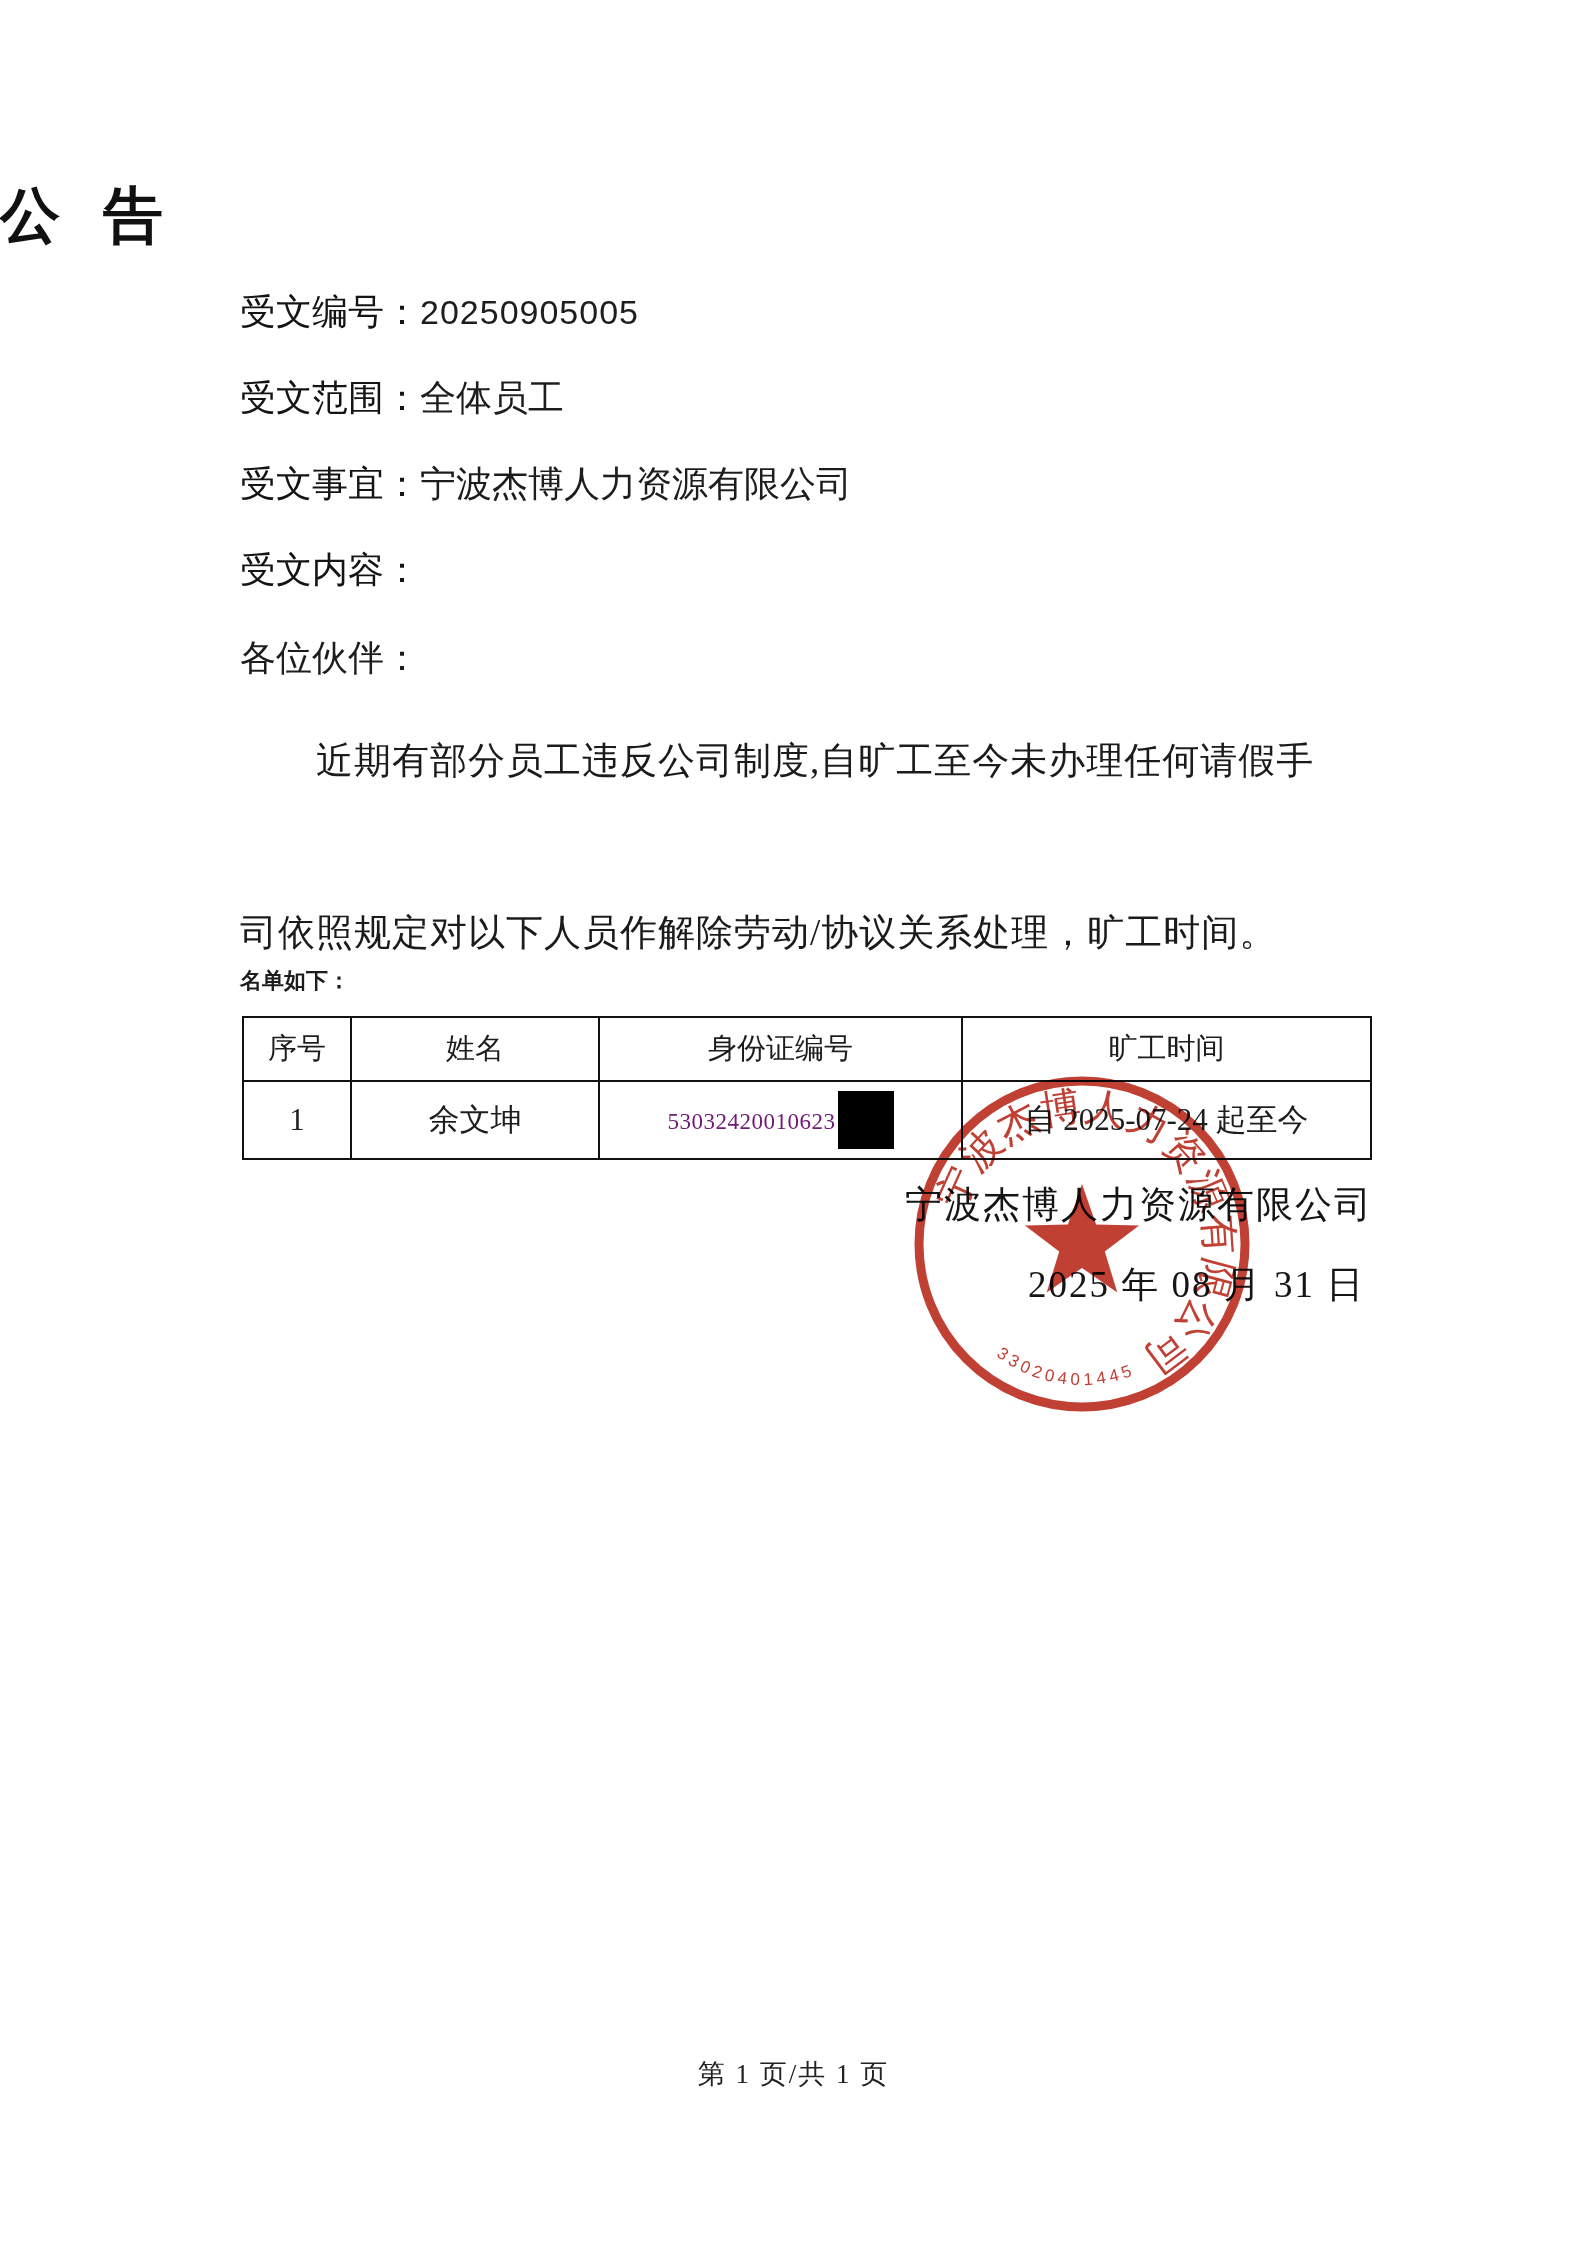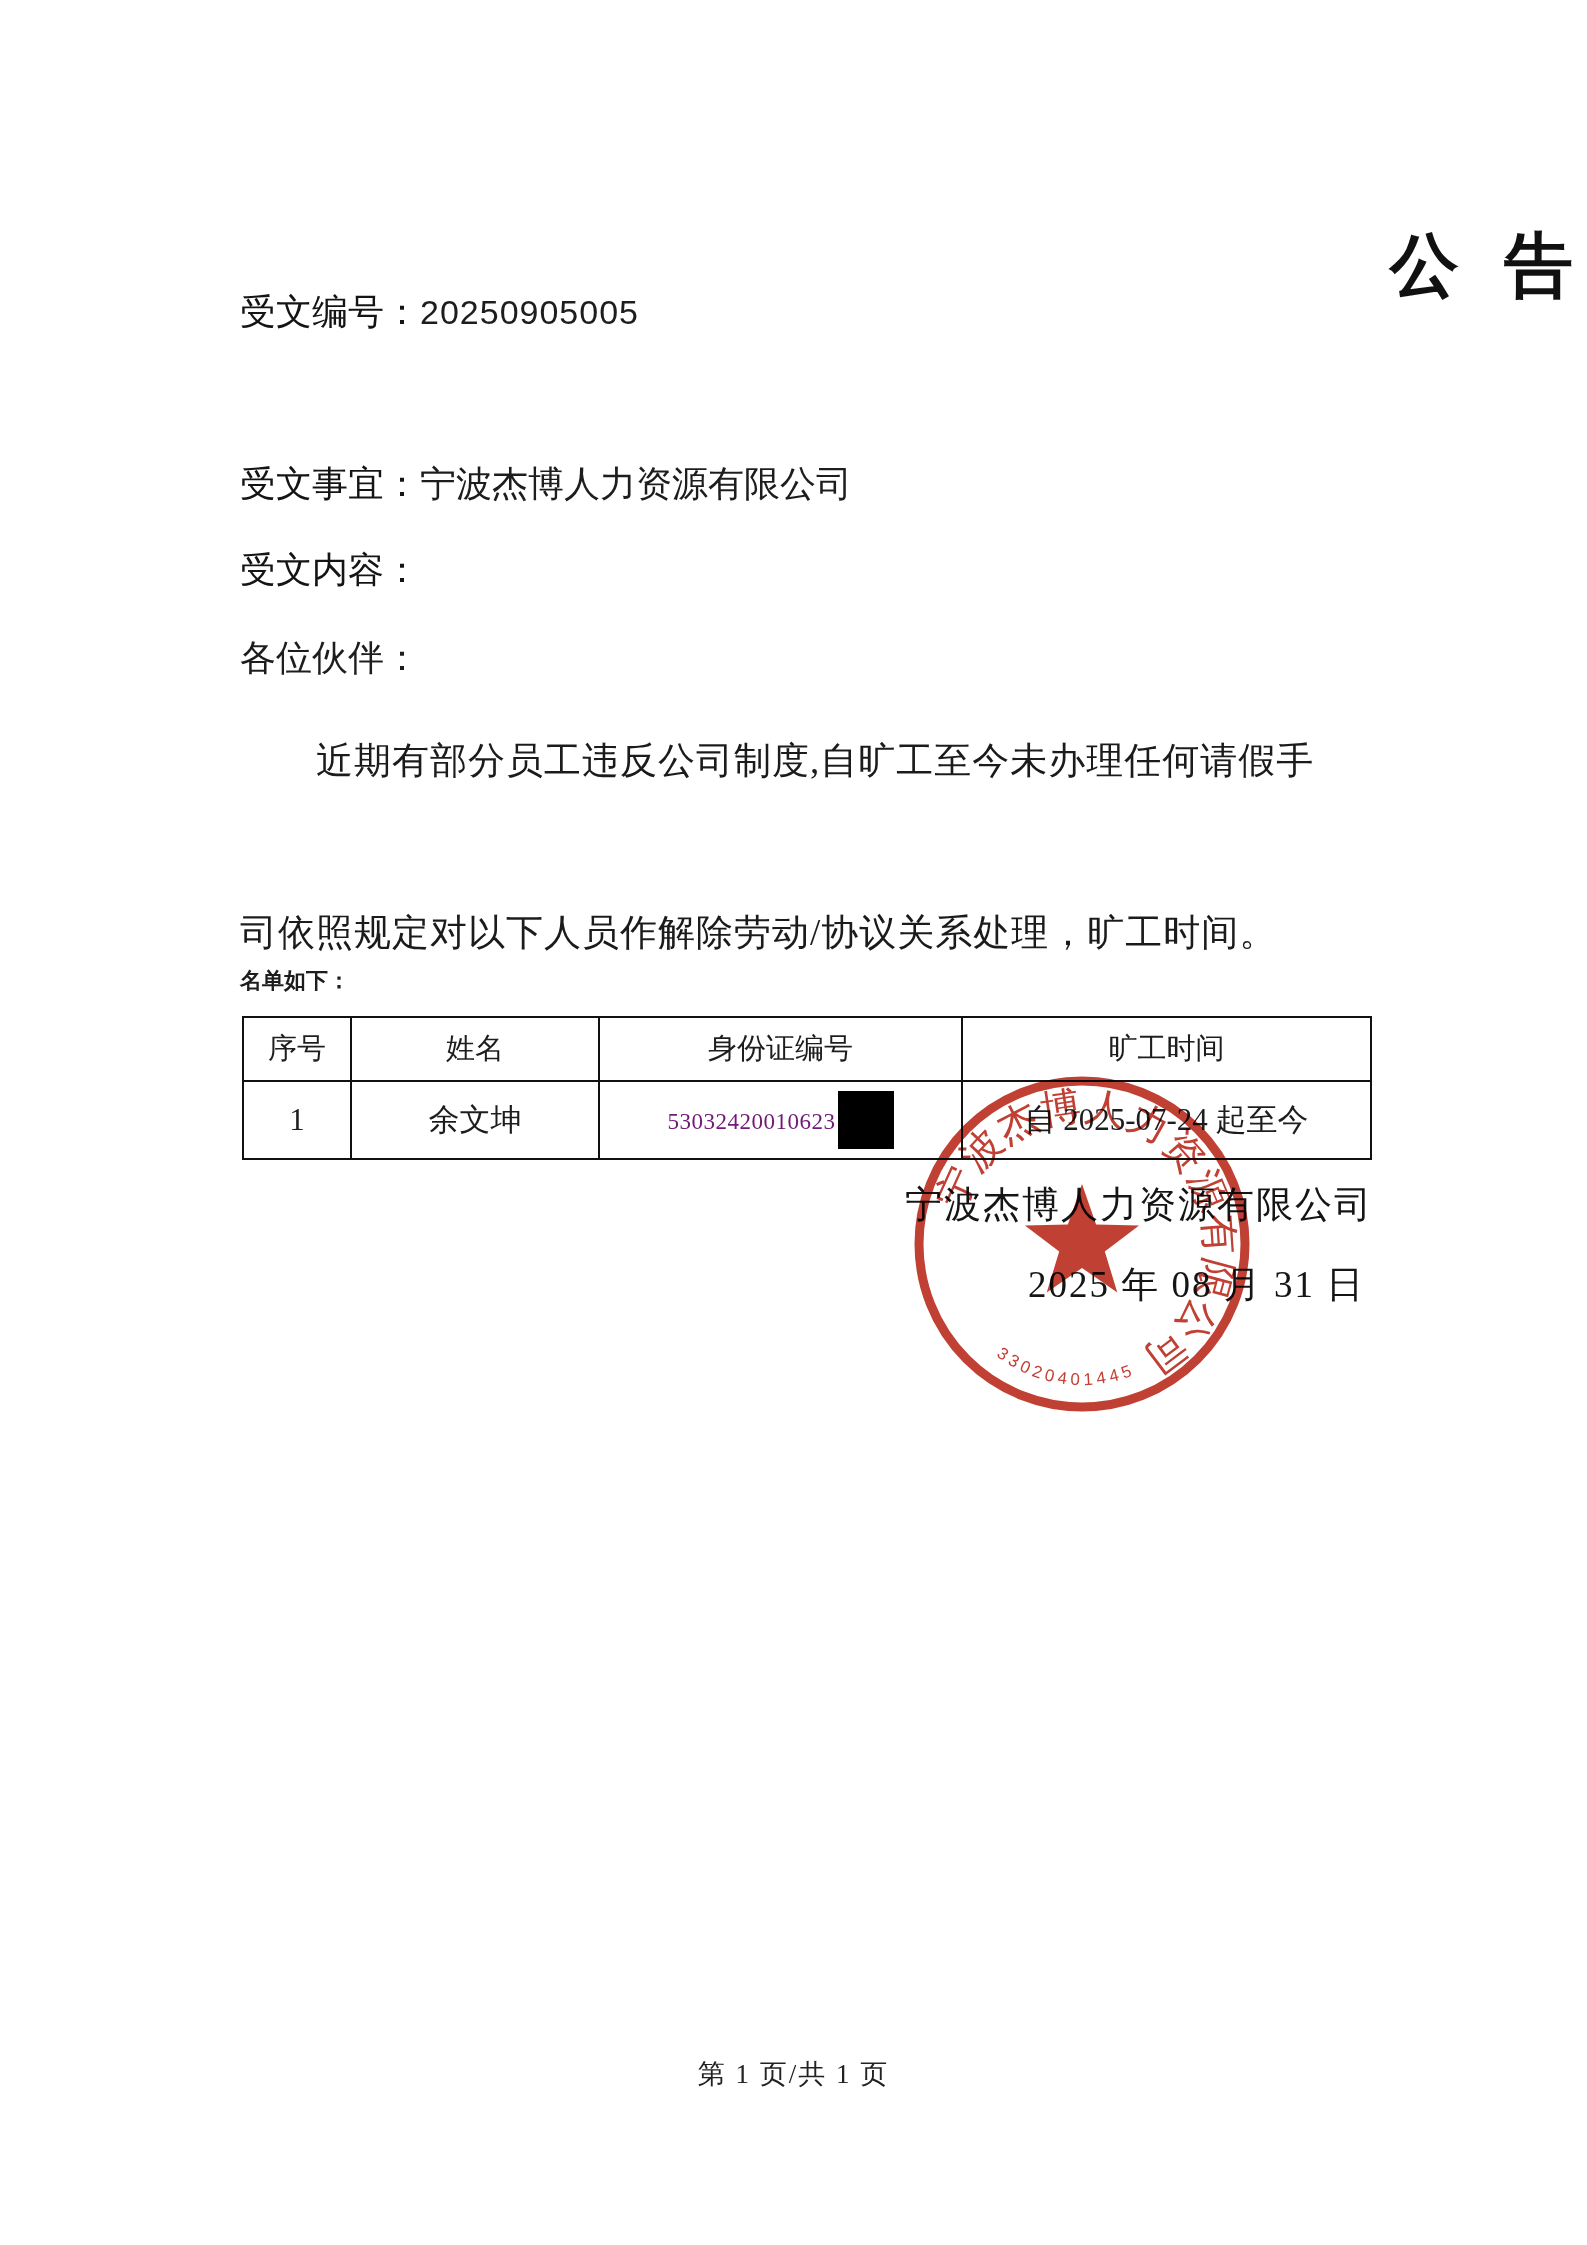--- a/index.html
+++ b/index.html
@@ -6,25 +6,24 @@
   .page{
     position:relative;
     width:1587px;height:2245px;
     background:#ffffff;
     overflow:hidden;
     font-family:"Liberation Serif","DejaVu Serif",serif;
     color:#1d1d1d;
   }
   .title{
     position:absolute;top:176px;left:0;width:100%;
-    text-align:right;
-    font-size:69px;font-weight:bold;letter-spacing:14px;
+    text-align:left;
+    font-size:60px;font-weight:bold;letter-spacing:14px;
     color:#111;
     white-space:nowrap;
-    margin-top:44px;
   }
   .field{position:absolute;left:240px;font-size:36px;white-space:nowrap;}
   .field .label{font-weight:normal;color:#141414;}
   .field .value{color:#1d1d1d;}
   .value-num{
     font-family:"Liberation Sans","DejaVu Sans",sans-serif;
     font-size:34px;color:#4a4a4a;letter-spacing:1px;
   }
   .f-row0{top:288px;}
   .f-row1{top:374px;}
@@ -78,20 +77,23 @@
 </head>
 <body>
 
 <div class="page">
 
   <div class="title">公  告</div>
 
   <div class="field f-row0">
     <span class="label">受文编号：</span><span class="value value-num">20250905005</span>
   </div>
+  <div class="field f-row1">
+    <span class="label">受文范围：</span><span class="value">全体员工</span>
+  </div>
   <div class="field f-row2">
     <span class="label">受文事宜：</span><span class="value">宁波杰博人力资源有限公司</span>
   </div>
   <div class="field f-row3">
     <span class="label">受文内容：</span><span class="value"></span>
   </div>
 
   <div class="salutation">各位伙伴：</div>
 
   <div class="body-line b-line0">近期有部分员工违反公司制度,自旷工至今未办理任何请假手</div>

